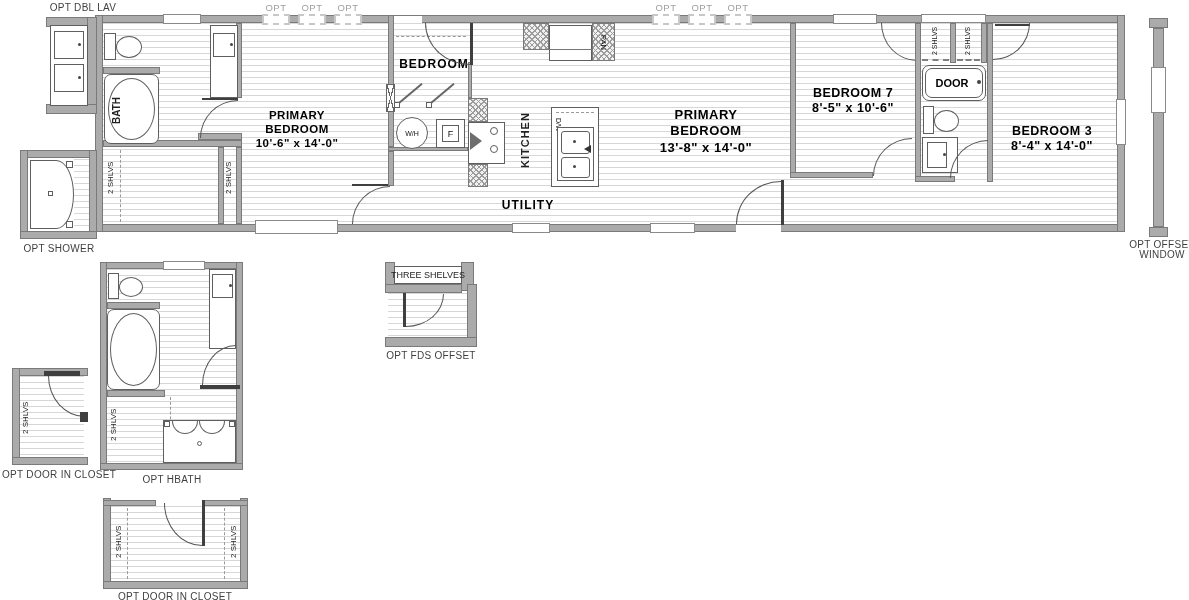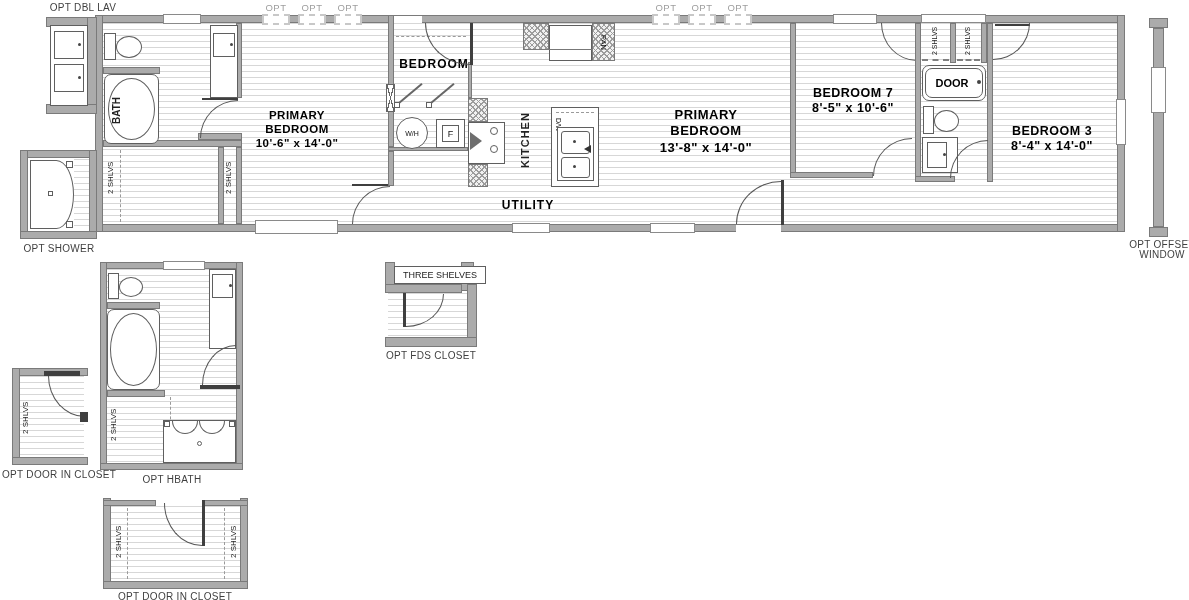--- a/index.html
+++ b/index.html
@@ -247,27 +247,27 @@
   <div class="scal" style="left:172px;top:421px;width:26px;height:13px"></div>
   <div class="scal" style="left:199px;top:421px;width:26px;height:13px"></div>
   <div class="fx" style="left:164px;top:421px;width:6px;height:6px"></div>
   <div class="fx" style="left:229px;top:421px;width:6px;height:6px"></div>
   <div class="fx ell" style="left:197px;top:441px;width:5px;height:5px"></div>
   <div class="cap" style="left:128px;top:474px;width:88px">OPT HBATH</div>
 
   <div class="fl" style="left:388px;top:293px;width:79px;height:45px"></div>
   <div class="w" style="left:385px;top:262px;width:10px;height:29px"></div>
   <div class="w" style="left:461px;top:262px;width:13px;height:29px"></div>
-  <div class="fx ct" style="left:394px;top:266px;width:92px;height:18px;font-size:9px;color:#222;white-space:nowrap">THREE SHELVES</div>
+  <div class="fx ct" style="left:394px;top:266px;width:68px;height:18px;font-size:9px;color:#222;white-space:nowrap">THREE SHELVES</div>
   <div class="w" style="left:385px;top:284px;width:77px;height:9px"></div>
   <div class="w" style="left:467px;top:284px;width:10px;height:54px"></div>
   <div class="leaf" style="left:403px;top:293px;width:3px;height:34px"></div>
   <div class="arc-tl" style="left:406px;top:294px;width:38px;height:33px"></div>
   <div class="w" style="left:385px;top:337px;width:92px;height:10px"></div>
-  <div class="cap" style="left:384px;top:350px;width:94px">OPT FDS CLOSET</div>
+  <div class="cap" style="left:384px;top:350px;width:94px">OPT FDS OFFSET</div>
 
   <div class="fl" style="left:111px;top:506px;width:129px;height:75px"></div>
   <div class="w" style="left:103px;top:498px;width:8px;height:91px"></div>
   <div class="w" style="left:240px;top:498px;width:8px;height:91px"></div>
   <div class="w" style="left:103px;top:500px;width:53px;height:6px"></div>
   <div class="w" style="left:202px;top:500px;width:46px;height:6px"></div>
   <div class="w" style="left:103px;top:581px;width:145px;height:8px"></div>
   <div class="leaf" style="left:202px;top:500px;width:3px;height:46px"></div>
   <div class="arc-tr" style="left:164px;top:503px;width:38px;height:43px"></div>
   <div class="dashv" style="left:127px;top:508px;width:0;height:71px"></div>

